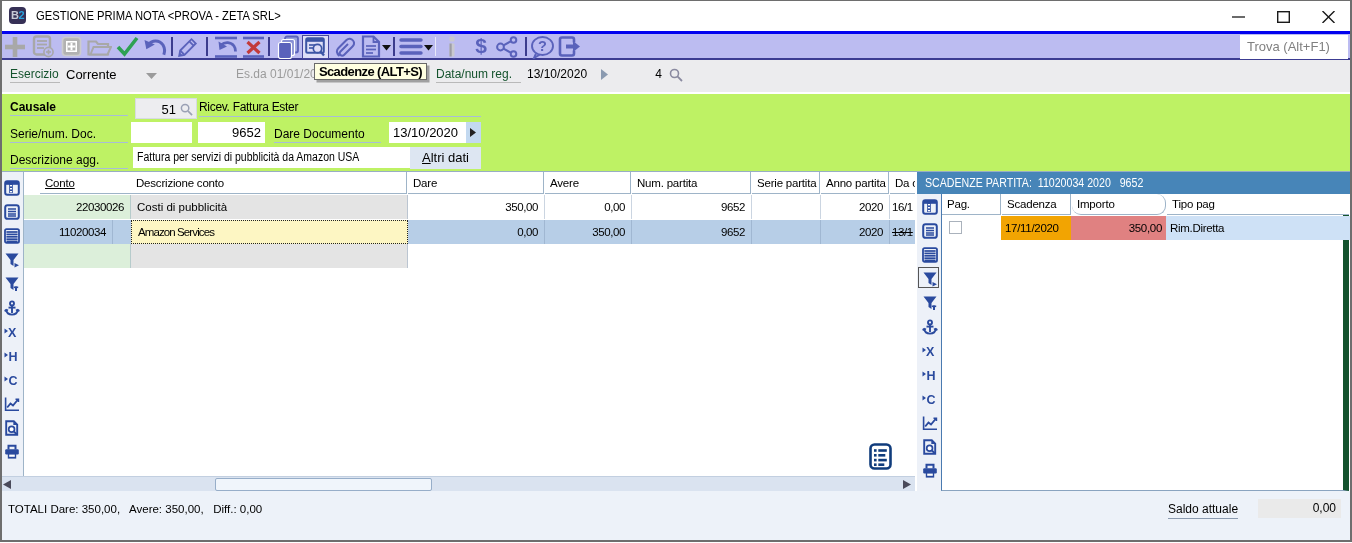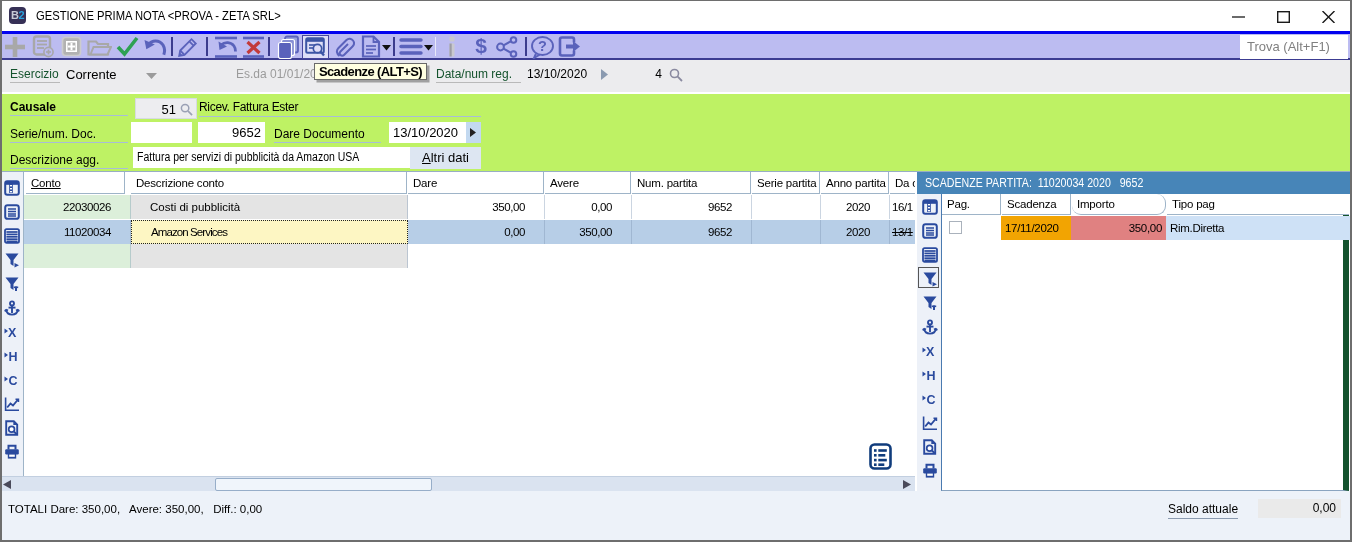--- a/index.html
+++ b/index.html
@@ -32,21 +32,21 @@
 .flabel { border-bottom:1px solid #a8bdd8; padding-bottom:1px; }
 
 
 #gridwrap { left:0; top:171px; width:1352px; height:1px; background:#98aec4; }
 #lstrip { left:0; top:172px; width:23px; height:304px; background:#edf1f8; }
 #rstrip { left:917px; top:194px; width:24px; height:298px; background:#edf1f8; }
 .sic { position:absolute; width:16px; height:16px; }
 
 #maingrid { left:23px; top:172px; width:892px; height:304px; background:#fff; border-left:1px solid #9eb4c8; overflow:hidden; }
 .ghead { position:absolute; top:0; height:22px; border-right:1px solid #9eb4c8; border-bottom:1px solid #9eb4c8; font-size:11.5px; line-height:22px; padding-left:5px; background:#fff; color:#000; white-space:nowrap; overflow:hidden; letter-spacing:-0.2px; }
-.gcell { position:absolute; font-size:11.5px; line-height:24px; padding:0 19px; white-space:nowrap; overflow:hidden; letter-spacing:-0.4px; }
+.gcell { position:absolute; font-size:11.5px; line-height:24px; padding:0 6px; white-space:nowrap; overflow:hidden; letter-spacing:-0.4px; }
 .num { text-align:right; }
 .gb { border-right:1px solid rgba(125,150,180,0.4); }
 
 
 #rphead { left:917px; top:172px; width:435px; height:22px; background:#4785b8; color:#fff; font-size:12.5px; line-height:22px; padding-left:8px; } #rphead span { display:inline-block; transform:scaleX(0.85); transform-origin:0 0; white-space:nowrap; }
 .rhead { position:absolute; height:21px; border-right:1px solid #9eb4c8; border-bottom:1px solid #9eb4c8; font-size:11.5px; line-height:21px; padding-left:5px; background:#fff; letter-spacing:-0.2px; }
 .rcell { position:absolute; height:24px; font-size:11.5px; line-height:24px; padding:0 4px; white-space:nowrap; letter-spacing:-0.3px; }
 
 
 #hscroll { left:0; top:476px; width:915px; height:15px; background:#dae3f0; border-top:1px solid #c2cfe0; }
@@ -396,40 +396,40 @@
   <svg class="sic" style="left:4px;top:248px">
       <use href="#i-prev"></use>
     </svg>
   <svg class="sic" style="left:4px;top:272px">
       <use href="#i-print"></use>
     </svg>
 </div>
 
 <div id="maingrid" class="abs">
 
-  <div class="ghead" style="left:2px; width:99px;text-decoration:underline;">Conto</div>
+  <div class="ghead" style="left:16px; width:99px;text-decoration:underline;">Conto</div>
   <div class="ghead" style="left:384px; width:136px;">Dare</div>
   <div class="ghead" style="left:107px; width:276px;">Descrizione conto</div>
   <div class="ghead" style="left:521px; width:86px;">Avere</div>
   <div class="ghead" style="left:608px; width:119px;">Num. partita</div>
   <div class="ghead" style="left:728px; width:68px;">Serie partita</div>
   <div class="ghead" style="left:797px; width:68px;">Anno partita</div>
   <div class="ghead" style="left:866px; width:26px; border-right:0;">Da c</div>
 
   <div class="gcell num gb" style="left:0; top:23px; width:107px; height:24px; background:#dcefda;">22030026</div>
   <div class="gcell gb" style="left:107px; top:23px; width:277px; height:24px; background:#e4e4e4; letter-spacing:0;">Costi di pubblicità</div>
   <div class="gcell num gb" style="left:384px; top:23px; width:137px; height:24px;">350,00</div>
   <div class="gcell num gb" style="left:521px; top:23px; width:87px; height:24px;">0,00</div>
   <div class="gcell num gb" style="left:608px; top:23px; width:120px; height:24px;">9652</div>
   <div class="gcell gb" style="left:728px; top:23px; width:69px; height:24px;"></div>
   <div class="gcell num gb" style="left:797px; top:23px; width:69px; height:24px;">2020</div>
   <div class="gcell" style="left:866px; top:23px; width:26px; height:24px; padding:0 0 0 2px;">16/1</div>
 
   <div class="abs" style="left:0; top:47.5px; width:892px; height:24px; background:#b7cee7;"></div>
-  <div class="gcell num gb" style="left:0; top:47.5px; width:107px; height:24px;">11020034</div>
+  <div class="gcell num gb" style="left:0; top:47.5px; width:89px; height:24px;">11020034</div>
   <div class="gcell" style="left:107px; top:47.5px; width:277px; height:24px; background:#fdf6c3; border:1px dotted #222; line-height:22px; letter-spacing:-0.9px;">Amazon Services</div>
   <div class="gcell num gb" style="left:384px; top:47.5px; width:137px; height:24px;">0,00</div>
   <div class="gcell num gb" style="left:521px; top:47.5px; width:87px; height:24px;">350,00</div>
   <div class="gcell num gb" style="left:608px; top:47.5px; width:120px; height:24px;">9652</div>
   <div class="gcell gb" style="left:728px; top:47.5px; width:69px; height:24px;"></div>
   <div class="gcell num gb" style="left:797px; top:47.5px; width:69px; height:24px;">2020</div>
   <div class="gcell" style="left:866px; top:47.5px; width:26px; height:24px; padding:0 0 0 2px; text-decoration:line-through;">13/1</div>
 
   <div class="gcell gb" style="left:0; top:72px; width:107px; height:24px; background:#dcefda;"></div>
   <div class="gcell gb" style="left:107px; top:72px; width:277px; height:24px; background:#e4e4e4;"></div>

